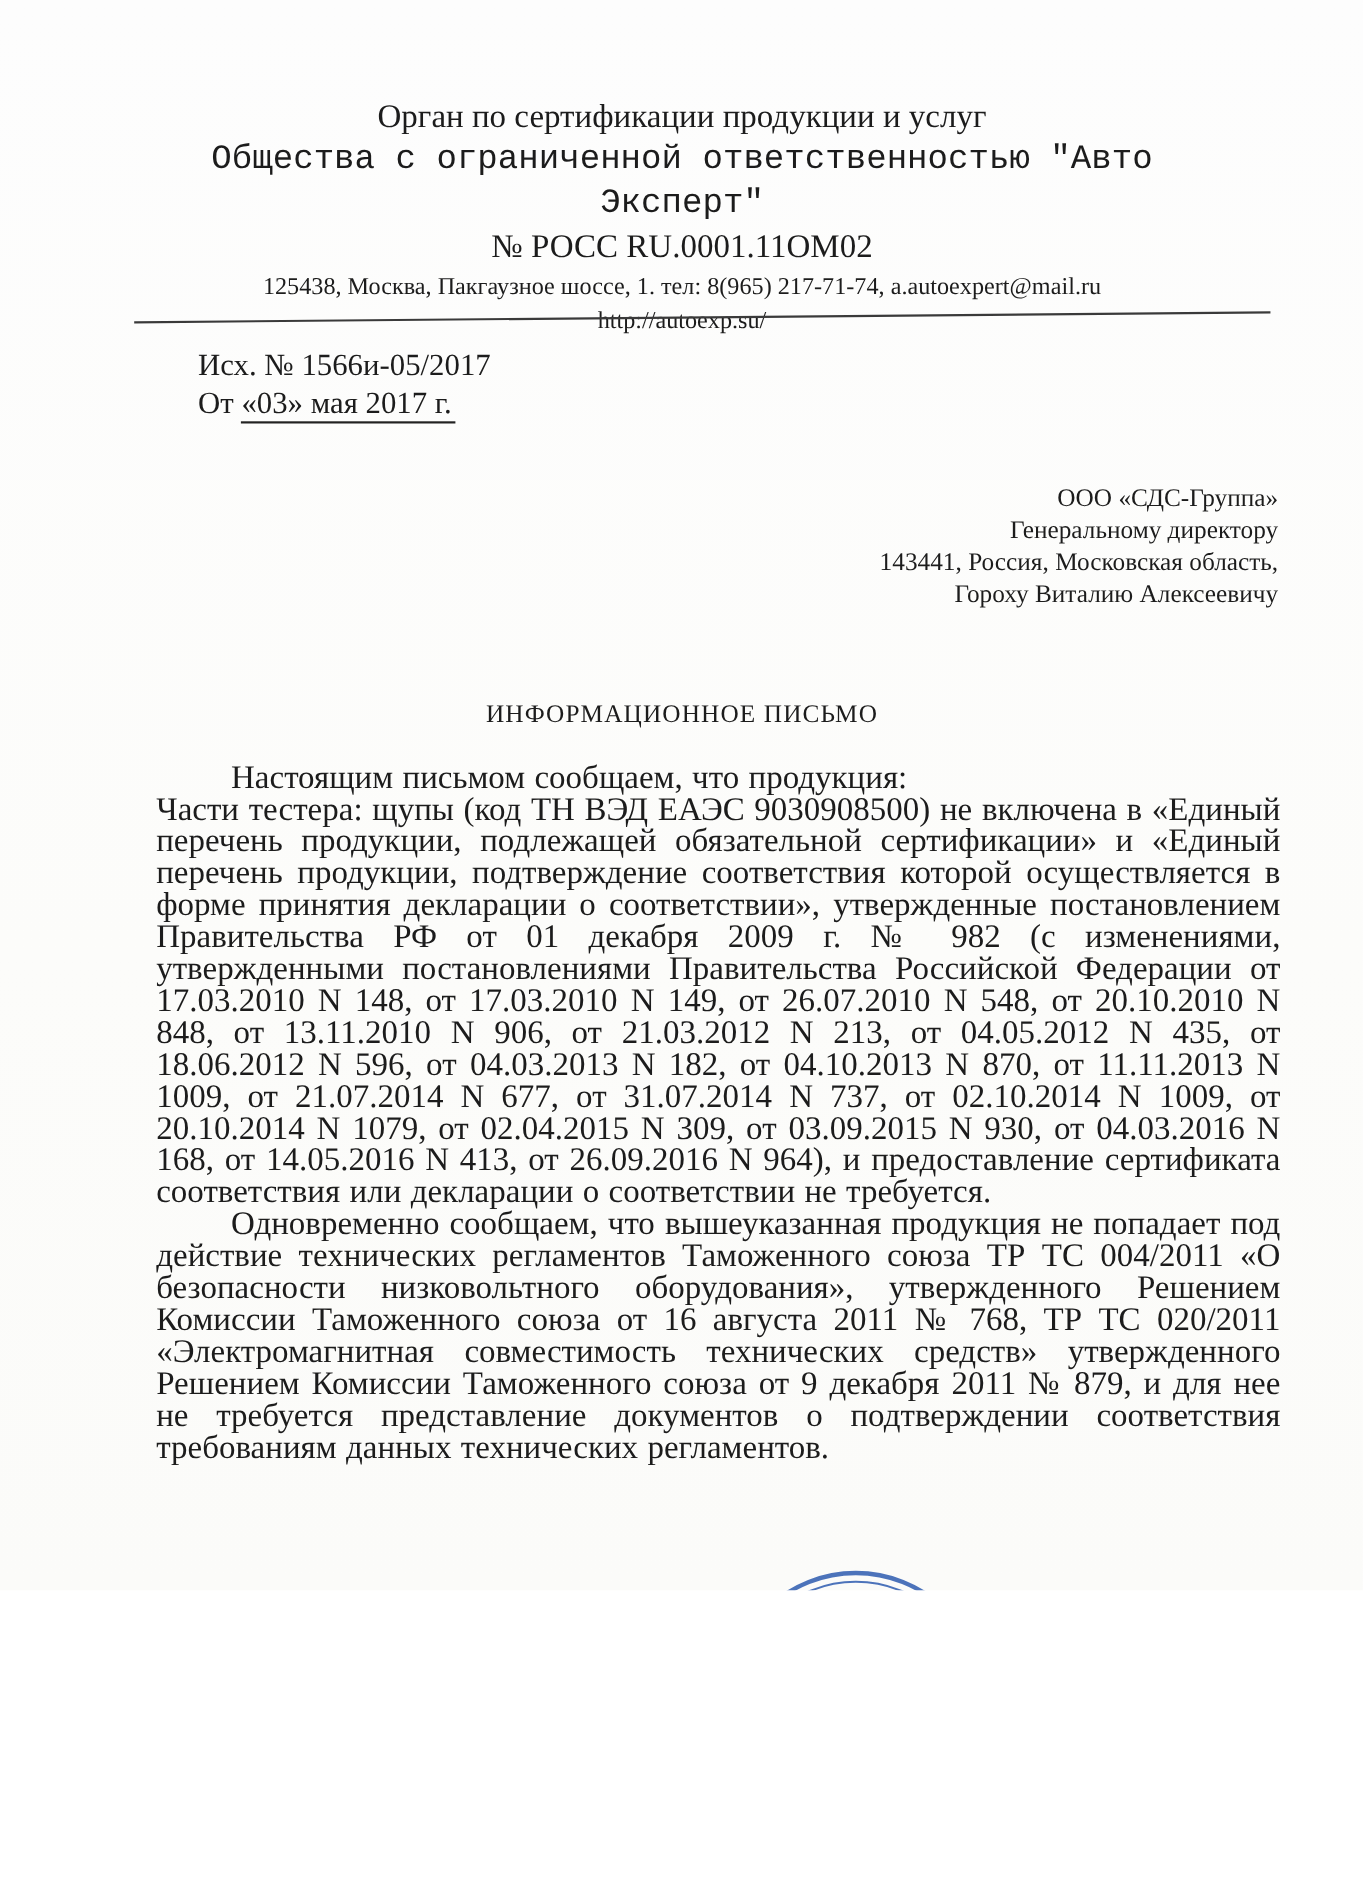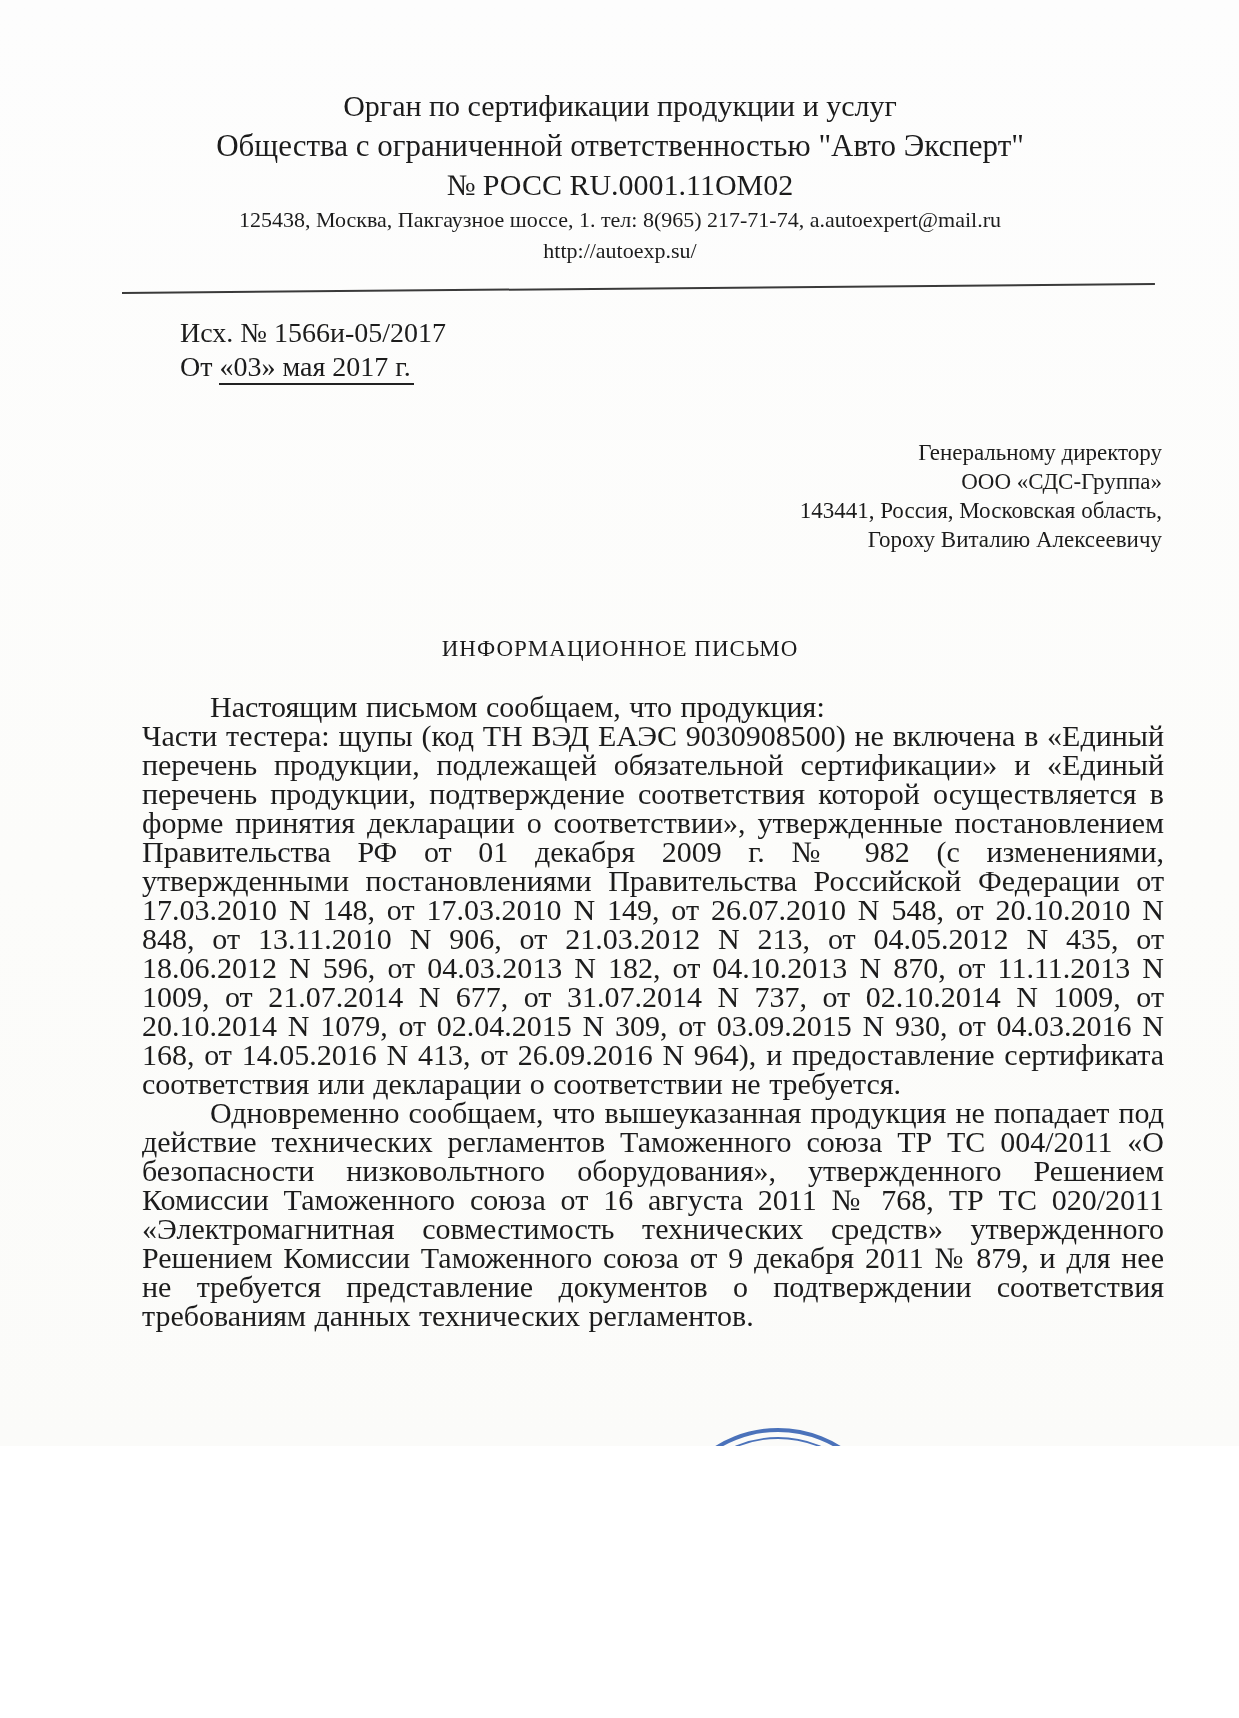--- a/index.html
+++ b/index.html
@@ -5,21 +5,21 @@
   html,body{margin:0;padding:0;background:#ffffff;}
   .page{
     position:relative;width:1239px;height:1446px;overflow:hidden;
     background:linear-gradient(180deg,#fdfdfd 0%,#fcfcfa 60%,#fbfbf9 100%);
     font-family:"Liberation Serif","DejaVu Serif",serif;color:#1c1c1c;
   }
   .abs{position:absolute;}
   
   .header{top:86px;left:120px;width:1000px;text-align:center;}
   .h-line1{font-size:30px;line-height:40px;}
-  .h-line2{font-size:31px;line-height:40px;}
+  .h-line2{font-size:31px;line-height:40px;font-family:Liberation Mono, monospace;}
   .h-line3{font-size:30px;line-height:38px;}
   .h-line4{font-size:22px;line-height:32px;}
   .h-line5{font-size:22px;line-height:29px;}
   .rule{top:292px;left:122px;width:1033px;border-top:2.5px solid #3a3a3a;
         transform:rotate(-0.5deg);transform-origin:left center;}
   
   .ref{top:316px;left:140px;font-size:28px;line-height:34px;margin-left:40px;}
   .date-underline{border-bottom:2px solid #222;padding-bottom:1px;padding-right:3px;}
   
   .recipient{top:438px;left:540px;width:622px;text-align:right;font-size:23px;line-height:29px;}
@@ -54,22 +54,22 @@
   </div>
 
   <div class="abs rule"></div>
 
   <div class="abs ref">
     <div>Исх. № 1566и-05/2017</div>
     <div><span>От </span><span class="date-underline">«03» мая 2017 г.</span></div>
   </div>
 
   <div class="abs recipient">
+    <div>ООО «СДС-Группа»</div>
     <div>Генеральному директору</div>
-    <div>ООО «СДС-Группа»</div>
     <div>143441, Россия, Московская область,</div>
     <div>Гороху Виталию Алексеевичу</div>
   </div>
 
   <div class="abs title">ИНФОРМАЦИОННОЕ ПИСЬМО</div>
 
   <div class="abs body">
     <div class="p lead">Настоящим письмом сообщаем, что продукция:</div>
     <div class="p">Части тестера: щупы (код ТН ВЭД ЕАЭС 9030908500) не включена в «Единый перечень продукции, подлежащей обязательной сертификации» и «Единый перечень продукции, подтверждение соответствия которой осуществляется в форме принятия декларации о соответствии», утвержденные постановлением Правительства РФ от 01 декабря 2009 г. № 982 (с изменениями, утвержденными постановлениями Правительства Российской Федерации от 17.03.2010 N 148, от 17.03.2010 N 149, от 26.07.2010 N 548, от 20.10.2010 N 848, от 13.11.2010 N 906, от 21.03.2012 N 213, от 04.05.2012 N 435, от 18.06.2012 N 596, от 04.03.2013 N 182, от 04.10.2013 N 870, от 11.11.2013 N 1009, от 21.07.2014 N 677, от 31.07.2014 N 737, от 02.10.2014 N 1009, от 20.10.2014 N 1079, от 02.04.2015 N 309, от 03.09.2015 N 930, от 04.03.2016 N 168, от 14.05.2016 N 413, от 26.09.2016 N 964), и предоставление сертификата соответствия или декларации о соответствии не требуется.</div>
     <div class="p ind">Одновременно сообщаем, что вышеуказанная продукция не попадает под действие технических регламентов Таможенного союза ТР ТС 004/2011 «О безопасности низковольтного оборудования», утвержденного Решением Комиссии Таможенного союза от 16 августа 2011 № 768, ТР ТС 020/2011 «Электромагнитная совместимость технических средств» утвержденного Решением Комиссии Таможенного союза от 9 декабря 2011 № 879, и для нее не требуется представление документов о подтверждении соответствия требованиям данных технических регламентов.</div>

